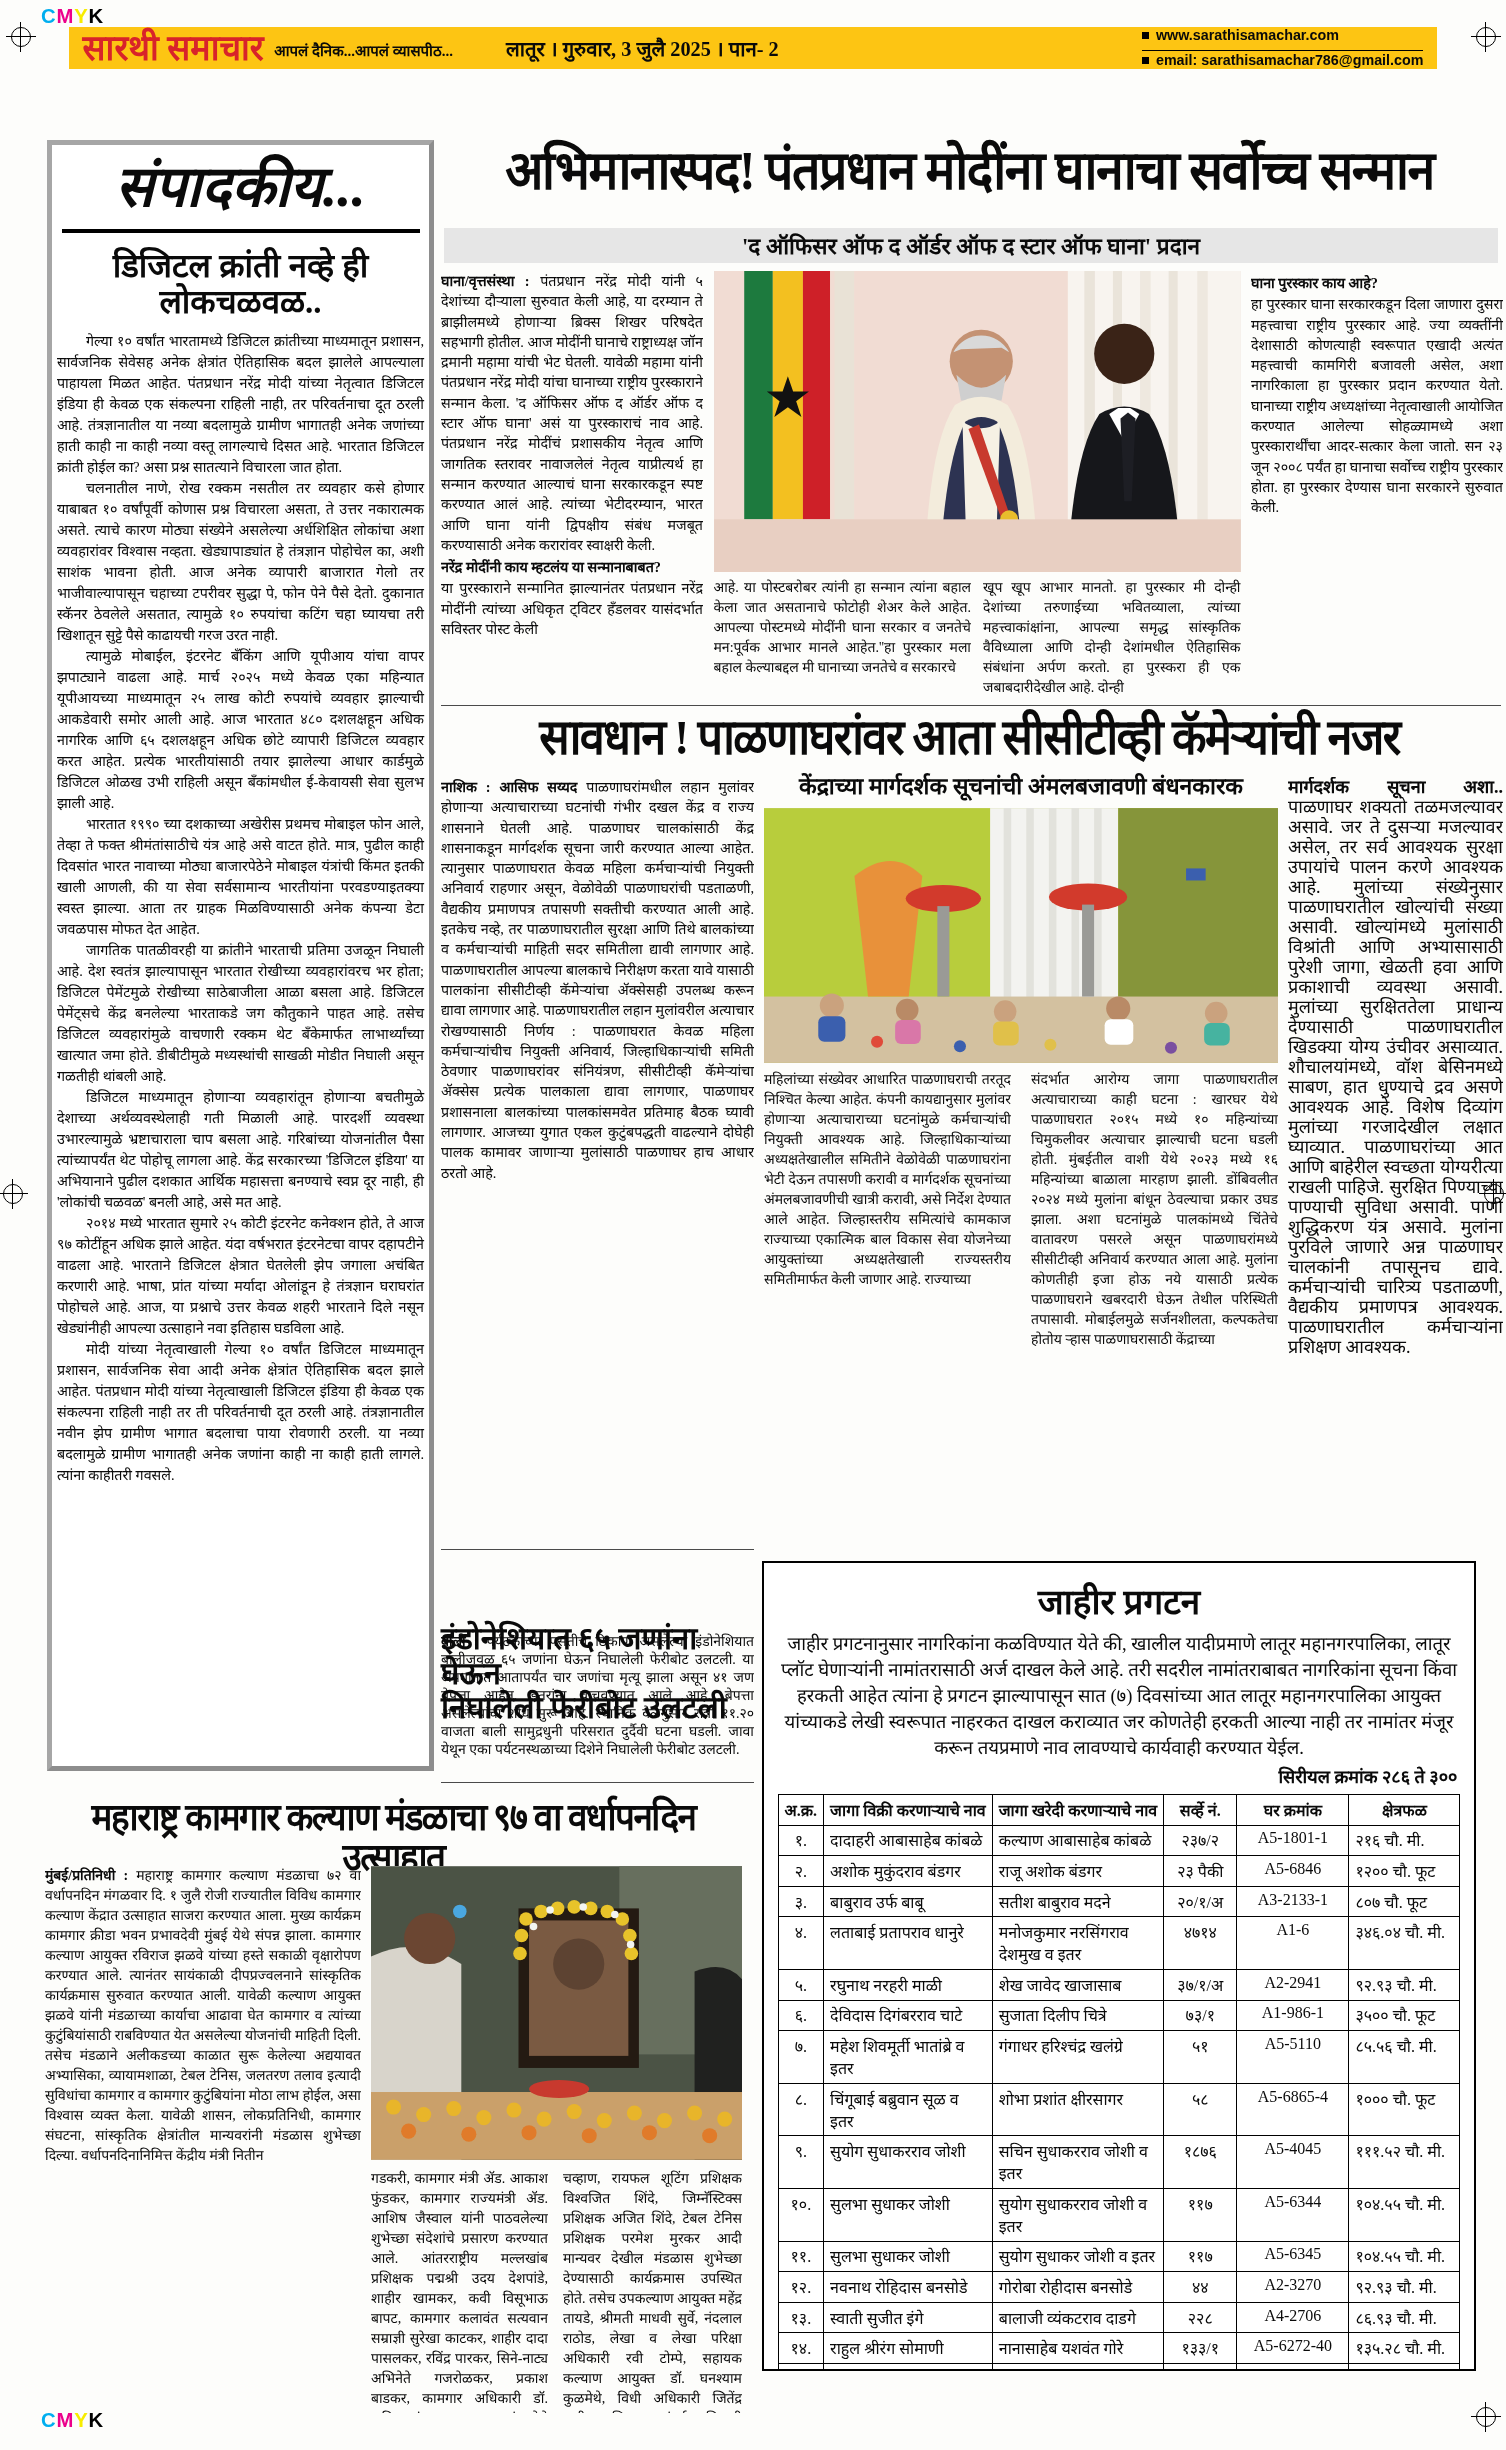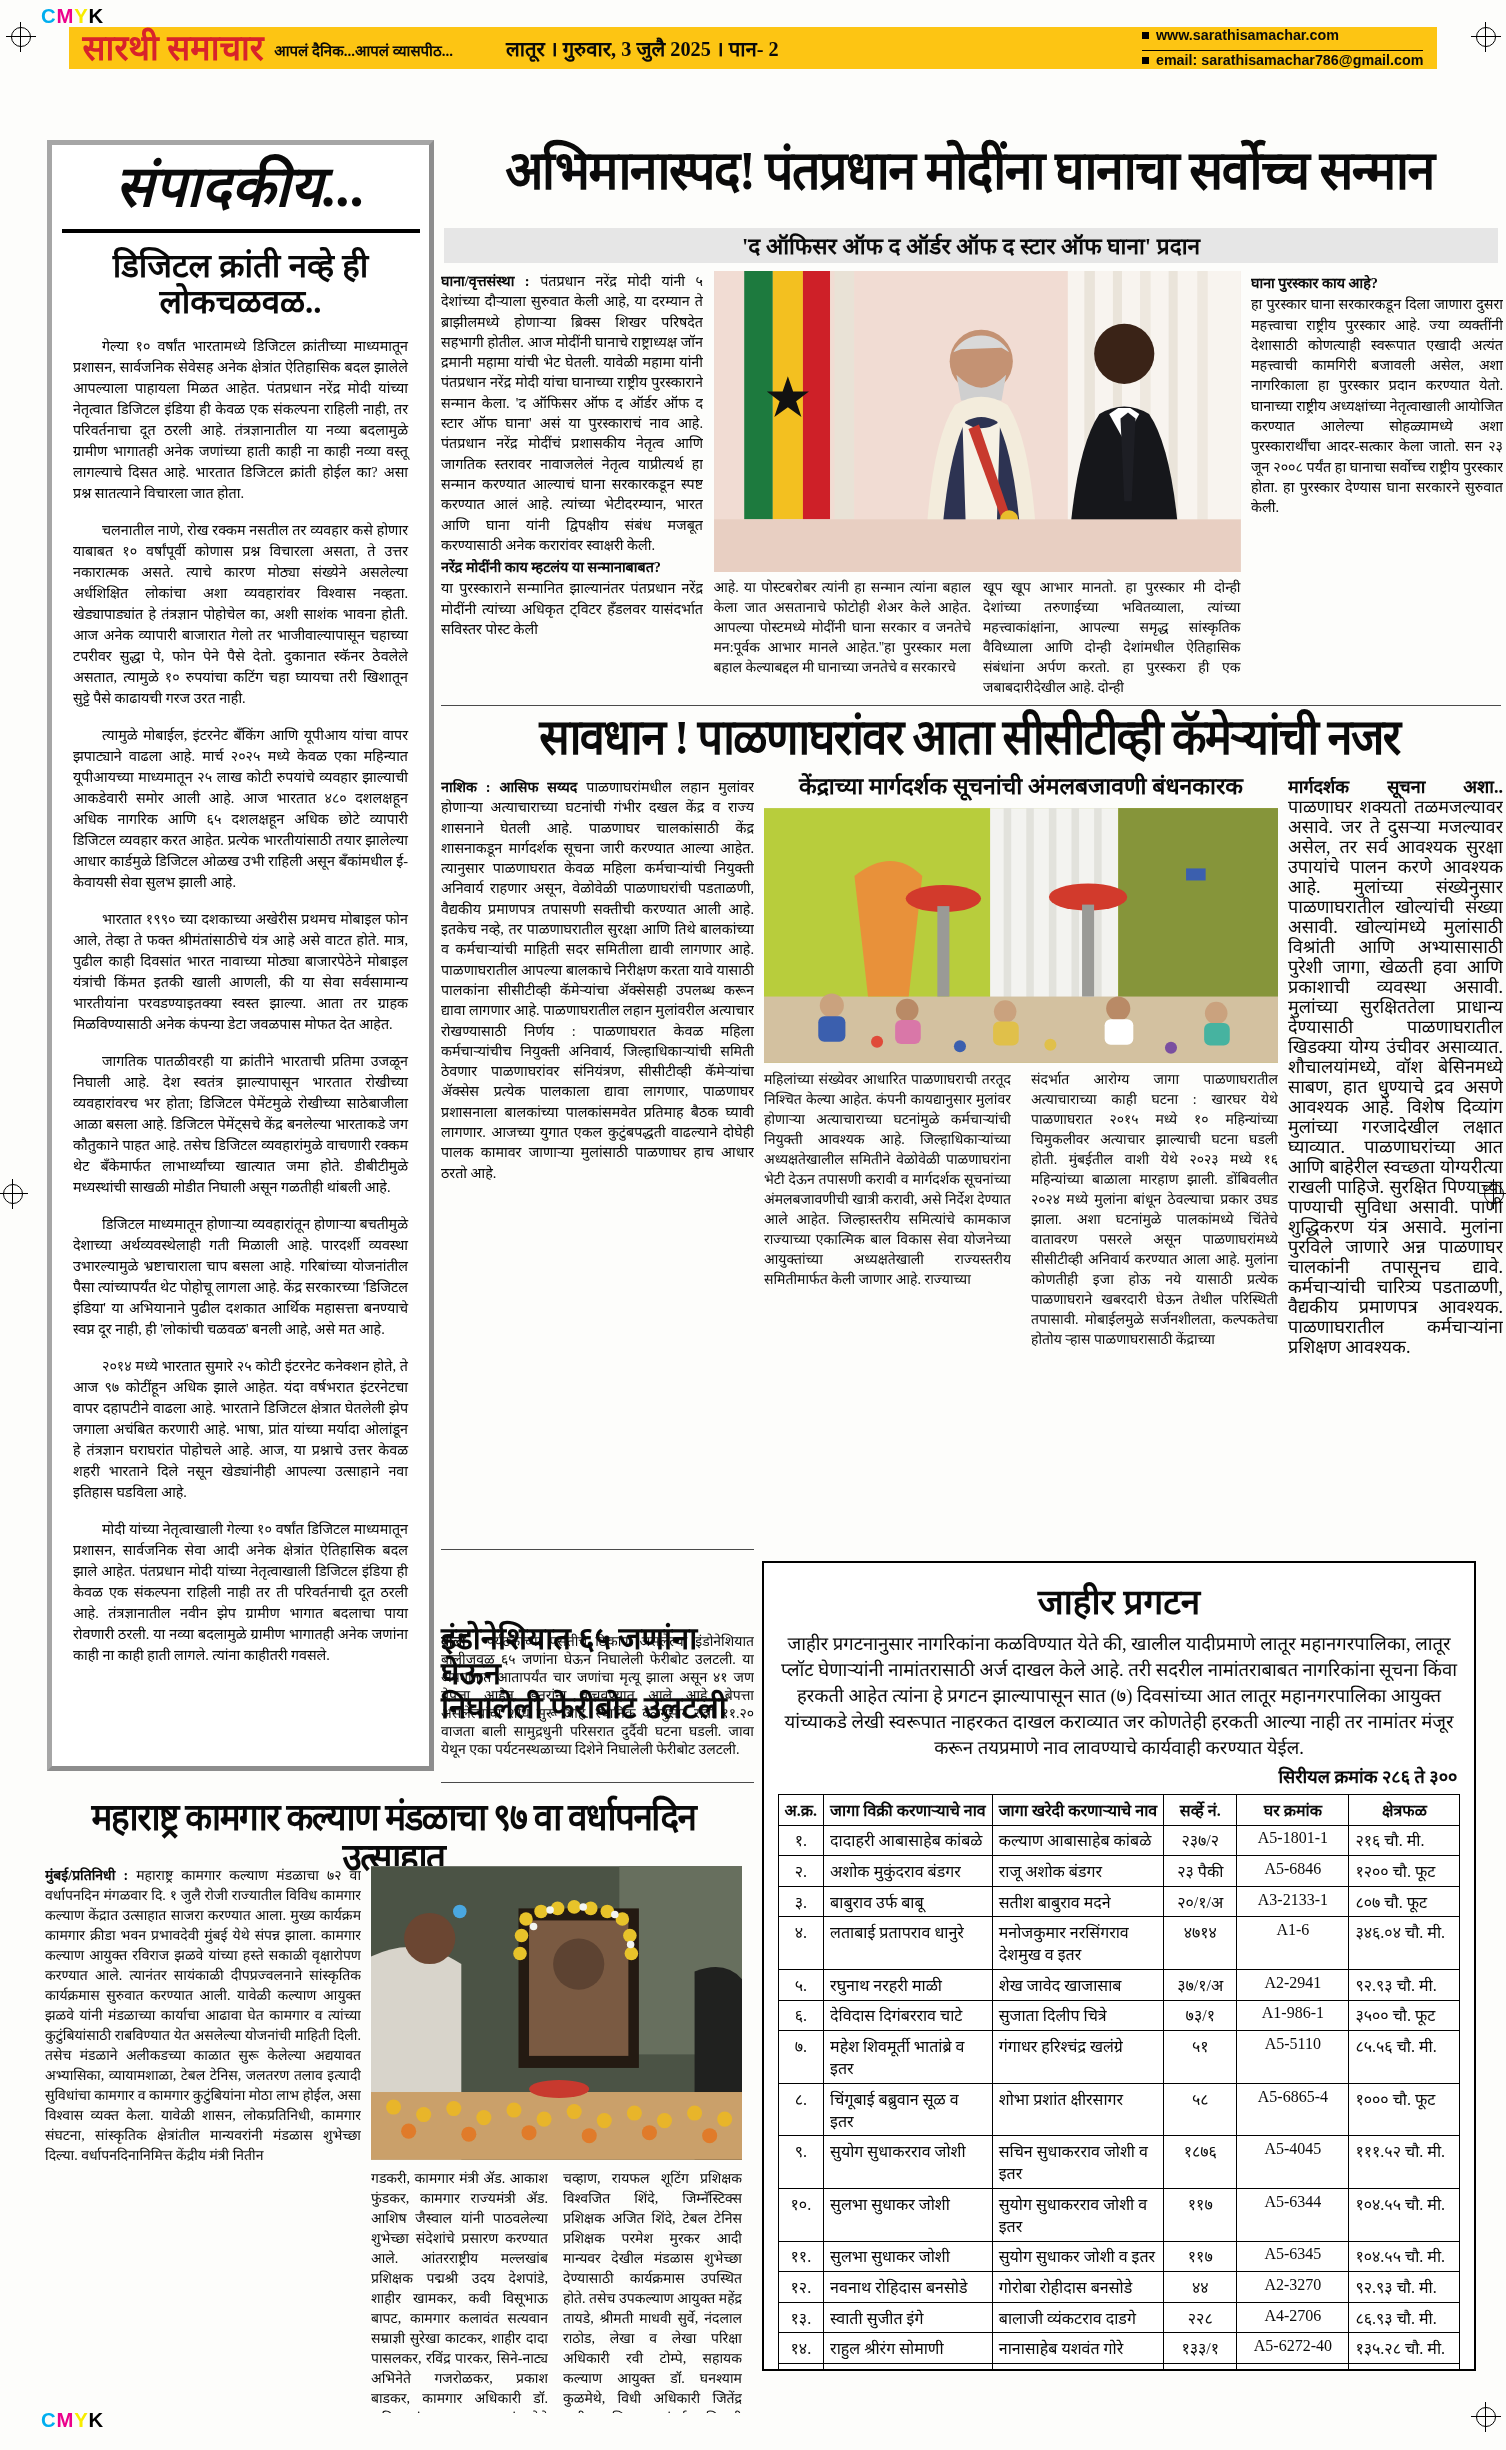--- a/index.html
+++ b/index.html
@@ -28,21 +28,21 @@
   .contact .row:first-child{border-bottom:1.5px solid #000;padding-bottom:4px;text-align:right;}
   .sq{display:inline-block;width:6.8px;height:6.8px;background:#000;margin-right:6.8px;flex:0 0 auto;}
 
   
   .edbox{position:absolute;left:47px;top:140px;width:387px;height:1631px;background:#fff;
     border:5.3px solid #a6a6a6;border-right-color:#8d8d8d;border-bottom-color:#8d8d8d;
     padding:9px 5px;box-sizing:border-box;overflow:hidden;}
   .ed-title{text-align:center;font-size:57px;font-style:italic;font-weight:bold;line-height:1.05;
     border-bottom:4.5px solid #000;padding-bottom:12px;margin:3px 4.5px 15px;}
   .ed-head{font-size:33px;font-weight:900;text-align:center;line-height:1.1;margin:0 0 10.5px;}
-  .ed-body p{font-size:14.3px;line-height:21px;text-align:justify;text-indent:29px;margin:16px;}
+  .ed-body p{font-size:14.3px;line-height:21px;text-align:justify;text-indent:29px;margin:0;}
 
   
   .coltext{font-size:14.3px;line-height:20.3px;text-align:justify;overflow:hidden;}
   .lead{font-weight:bold;}
   .subhead-inline{font-weight:bold;display:block;margin:1.5px 0;}
 
   
   .g-head{position:absolute;left:438px;top:146px;width:1063px;text-align:center;
     font-size:50px;font-weight:900;line-height:1;letter-spacing:-1.5px;transform:scaleY(1.08);}
   .g-subbar{position:absolute;left:444px;top:228px;width:1054px;height:35px;background:#e6e6e6;

